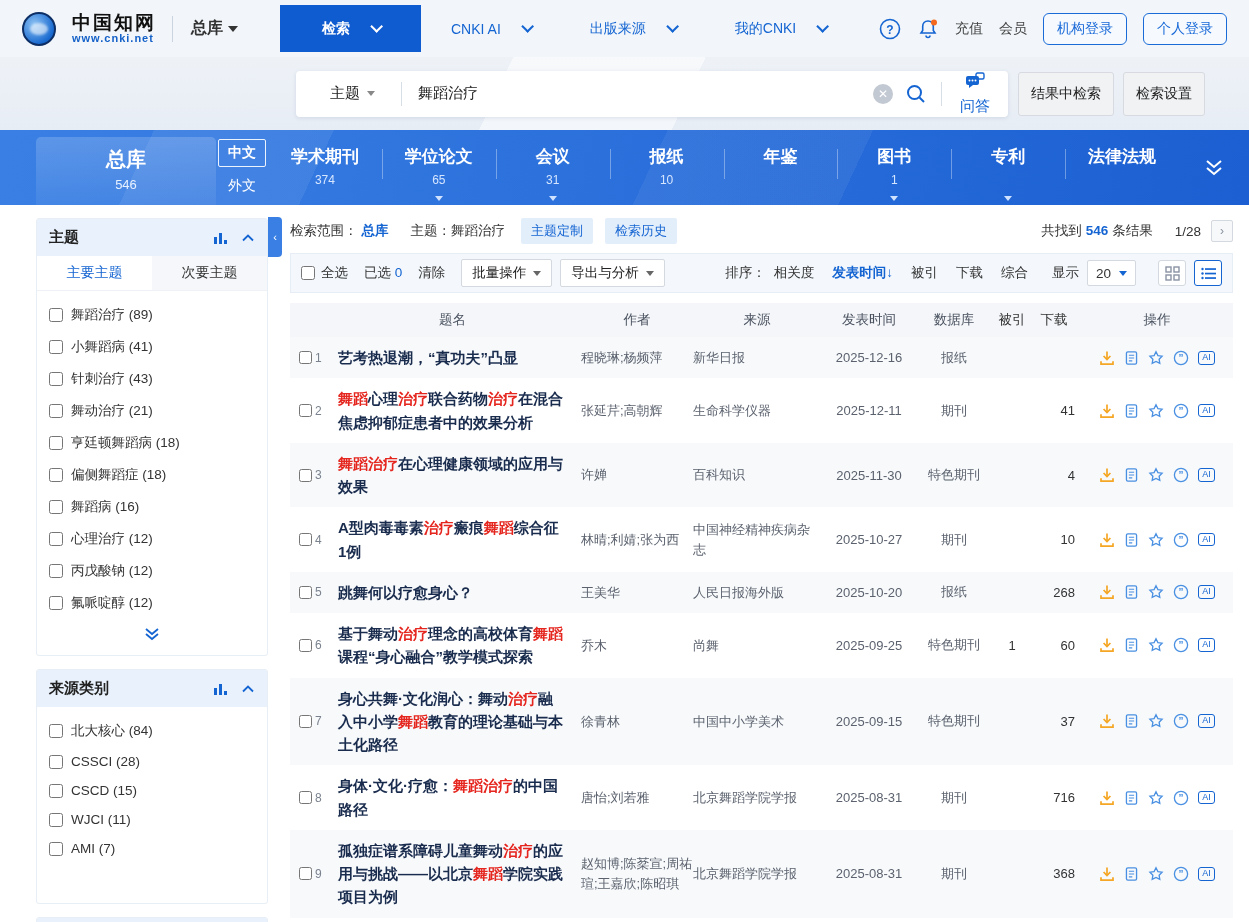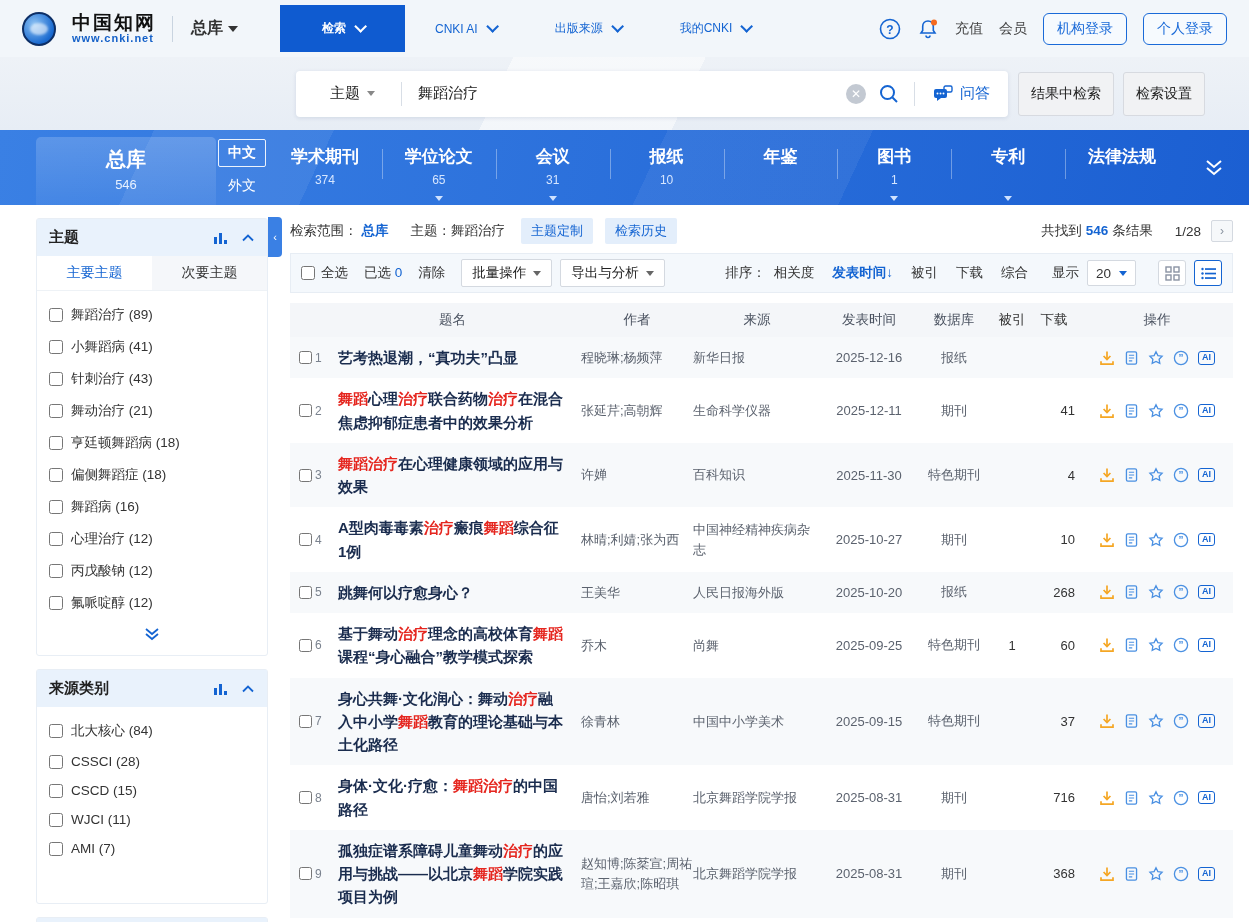--- a/index.html
+++ b/index.html
@@ -11,40 +11,40 @@
   .logo { display:flex; align-items:center; gap:16px; padding-left:22px; }
   .logo-globe { width:34px; height:34px; border-radius:50%; background:radial-gradient(circle at 35% 35%, #8fc4f4, #1a6ad0 70%, #0c4ba8); border:2px solid #0d2f66; position:relative; }
   .logo-globe:after{ content:""; position:absolute; left:6px; top:9px; width:18px; height:12px; border-radius:50%; background:rgba(255,255,255,.55); filter:blur(1px); }
   .logo-txt { line-height:1.05; }
   .logo-cn { font-family:"Liberation Serif","DejaVu Serif",serif; font-weight:bold; font-size:19px; color:#111; letter-spacing:2px; }
   .logo-url { font-size:11px; font-weight:bold; color:#1460c8; letter-spacing:1px; }
   .logo-sep { width:1px; height:26px; background:#c9d4e0; margin:0 18px 0 16px; }
   .zongku-link { font-size:16px; font-weight:bold; color:#333; display:flex; align-items:center; gap:5px; cursor:pointer; }
   .caret-dn { width:0; height:0; border-left:5px solid transparent; border-right:5px solid transparent; border-top:6px solid #333; }
   .top-tabs { display:flex; align-items:center; height:57px; margin-left:42px; flex:1; }
-  .top-tab { font-size:12px; color:#1464d2; padding:0 30px; height:47px; display:flex; align-items:center; gap:8px; cursor:pointer; }
+  .top-tab { font-size:14px; color:#1464d2; padding:0 30px; height:47px; display:flex; align-items:center; gap:20px; cursor:pointer; }
   .top-tab .tchev { width:9px; height:9px; border-right:2px solid #1464d2; border-bottom:2px solid #1464d2; transform:rotate(45deg) translateY(-3px); }
   .top-tab.active { background:#0f5bd0; color:#fff; font-weight:bold; padding:0 42px; }
   .top-tab.active .tchev { border-color:#fff; }
   .top-right { display:flex; align-items:center; gap:16px; padding-right:22px; }
   .circ-ico { width:22px; height:22px; cursor:pointer; }
   .top-link { font-size:14px; color:#444; cursor:pointer; }
   .login-btn { border:1px solid #1a6ad8; color:#1a6ad8; background:#f6fafe; font-size:14px; padding:6px 13px; border-radius:6px; cursor:pointer; }
 
   
   .searchband { height:73px; background:linear-gradient(180deg,#eef2f7,#e7edf5); display:flex; align-items:center; position:relative; }
   .searchband:before { content:""; position:absolute; inset:0; background:linear-gradient(115deg, transparent 40%, rgba(255,255,255,.5) 40%, rgba(255,255,255,.5) 55%, transparent 55%); pointer-events:none; }
   .searchbox { margin-left:296px; width:712px; height:46px; background:#fff; border-radius:4px; box-shadow:0 1px 4px rgba(30,60,110,.12); display:flex; align-items:center; position:relative; z-index:1; }
   .field-sel { display:flex; align-items:center; gap:7px; padding:0 26px 0 34px; font-size:15px; color:#222; cursor:pointer; }
   .field-sel .caret-dn { border-top-color:#888; border-left-width:4px; border-right-width:4px; border-top-width:5px; }
   .search-div { width:1px; height:24px; background:#d8dee6; }
   .search-input { flex:1; border:none; outline:none; font-size:15px; color:#222; padding:0 16px; font-family:inherit; background:transparent; }
   .clear-btn { width:20px; height:20px; border-radius:50%; background:#c3c9d2; color:#fff; font-size:12px; display:flex; align-items:center; justify-content:center; cursor:pointer; margin-right:12px; }
   .mag { margin-right:14px; cursor:pointer; }
-  .qa { display:flex; align-items:center; gap:7px; color:#1464d2; font-size:15px; padding:0 18px; cursor:pointer; }
+  .qa { display:flex; align-items:center; gap:7px; color:#1464d2; font-size:15px; padding:0 18px; cursor:pointer;flex-direction:column; }
   .aux-btn { height:44px; background:#f1f2f4; border:1px solid #d7dae0; border-radius:3px; font-size:14px; color:#222; padding:0 12px; margin-left:9px; cursor:pointer; position:relative; z-index:1; }
   .aux-btn:first-of-type { margin-left:10px; }
 
   
   .dbbar { height:75px; background:linear-gradient(100deg,#3a80e4,#1b5fd2); position:relative; display:flex; color:#fff; overflow:hidden; }
   .dbbar:before { content:""; position:absolute; inset:0; background:
     linear-gradient(115deg, transparent 12%, rgba(255,255,255,.07) 12%, rgba(255,255,255,.07) 26%, transparent 26%, transparent 52%, rgba(255,255,255,.06) 52%, rgba(255,255,255,.06) 68%, transparent 68%); }
   .zk-tab { margin:7px 0 0 36px; width:180px; background:linear-gradient(180deg,rgba(255,255,255,.18),rgba(255,255,255,.06)); border-radius:5px 5px 0 0; text-align:center; padding-top:9px; position:relative; z-index:1; cursor:pointer; }
   .zk-name { font-size:20px; font-weight:bold; }
   .zk-count { font-size:13px; margin-top:4px; color:#e8f1ff; }
@@ -120,21 +120,21 @@
   .c-auth { width:112px; flex-shrink:0; line-height:1.5; }
   .c-src { width:128px; flex-shrink:0; line-height:1.5; }
   .c-date { width:96px; flex-shrink:0; text-align:center; }
   .c-db { width:74px; flex-shrink:0; text-align:center; }
   .c-cited { width:42px; flex-shrink:0; text-align:center; color:#333; }
   .c-down { width:48px; flex-shrink:0; text-align:right; padding-right:6px; color:#333; }
   .c-ops { width:152px; flex-shrink:0; display:flex; align-items:center; justify-content:center; gap:9px; }
   .thead > div { text-align:center; }
   .thead .c-check { visibility:hidden; }
   .op { display:inline-flex; cursor:pointer; }
-  .ai-badge { font-size:9px; font-weight:bold; color:#1464d2; border:1.3px solid #1464d2; border-radius:3px; padding:1px 3px; line-height:1.1; }
+  .ai-badge { font-size:9px; font-weight:normal; color:#1464d2; border:1.3px solid #1464d2; border-radius:3px; padding:1px 3px; line-height:1.1; }
   .bell-dot { position:relative; }
 </style>
 </head>
 <body>
 
 <div class="page">
 
   <header class="topbar">
     <div class="logo">
       <span class="logo-globe"></span>

